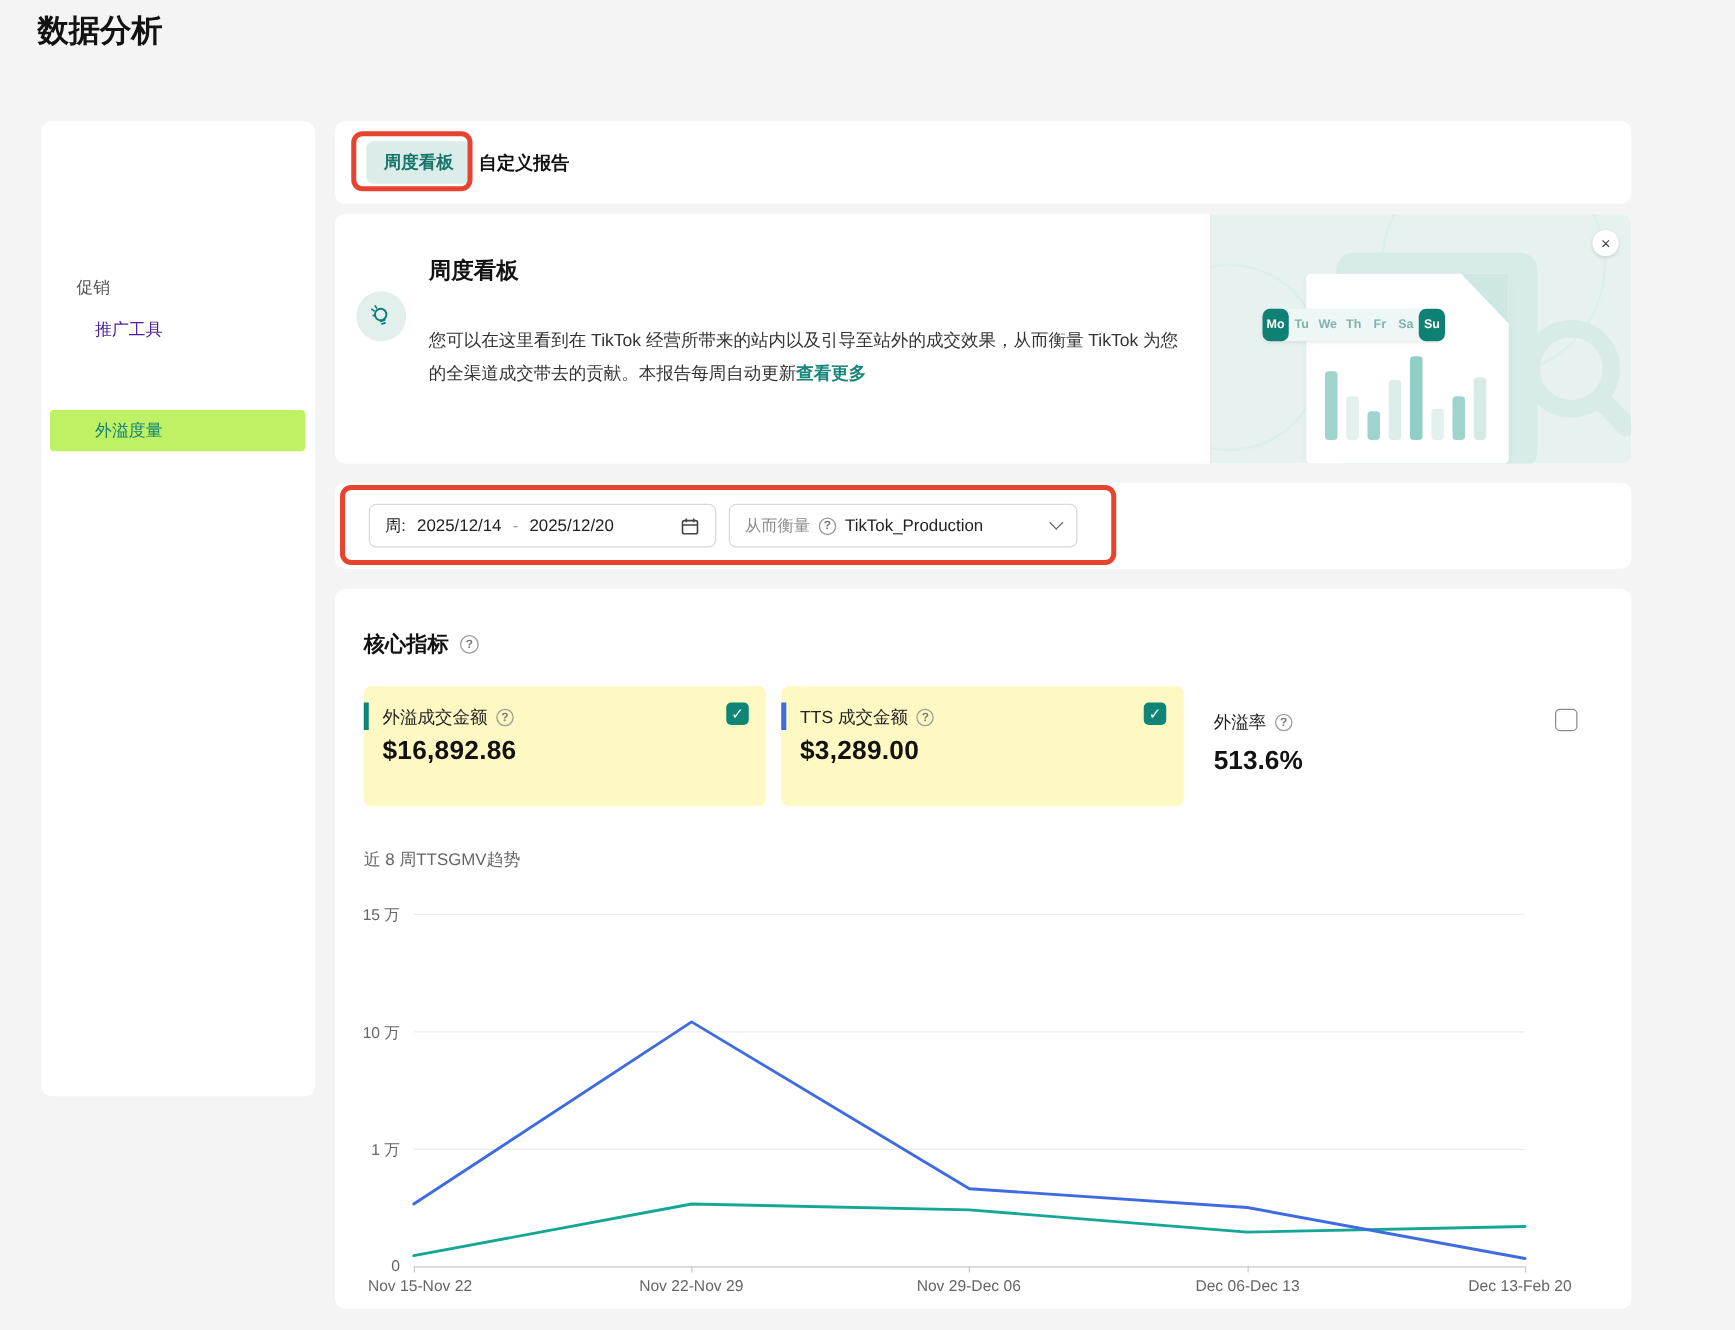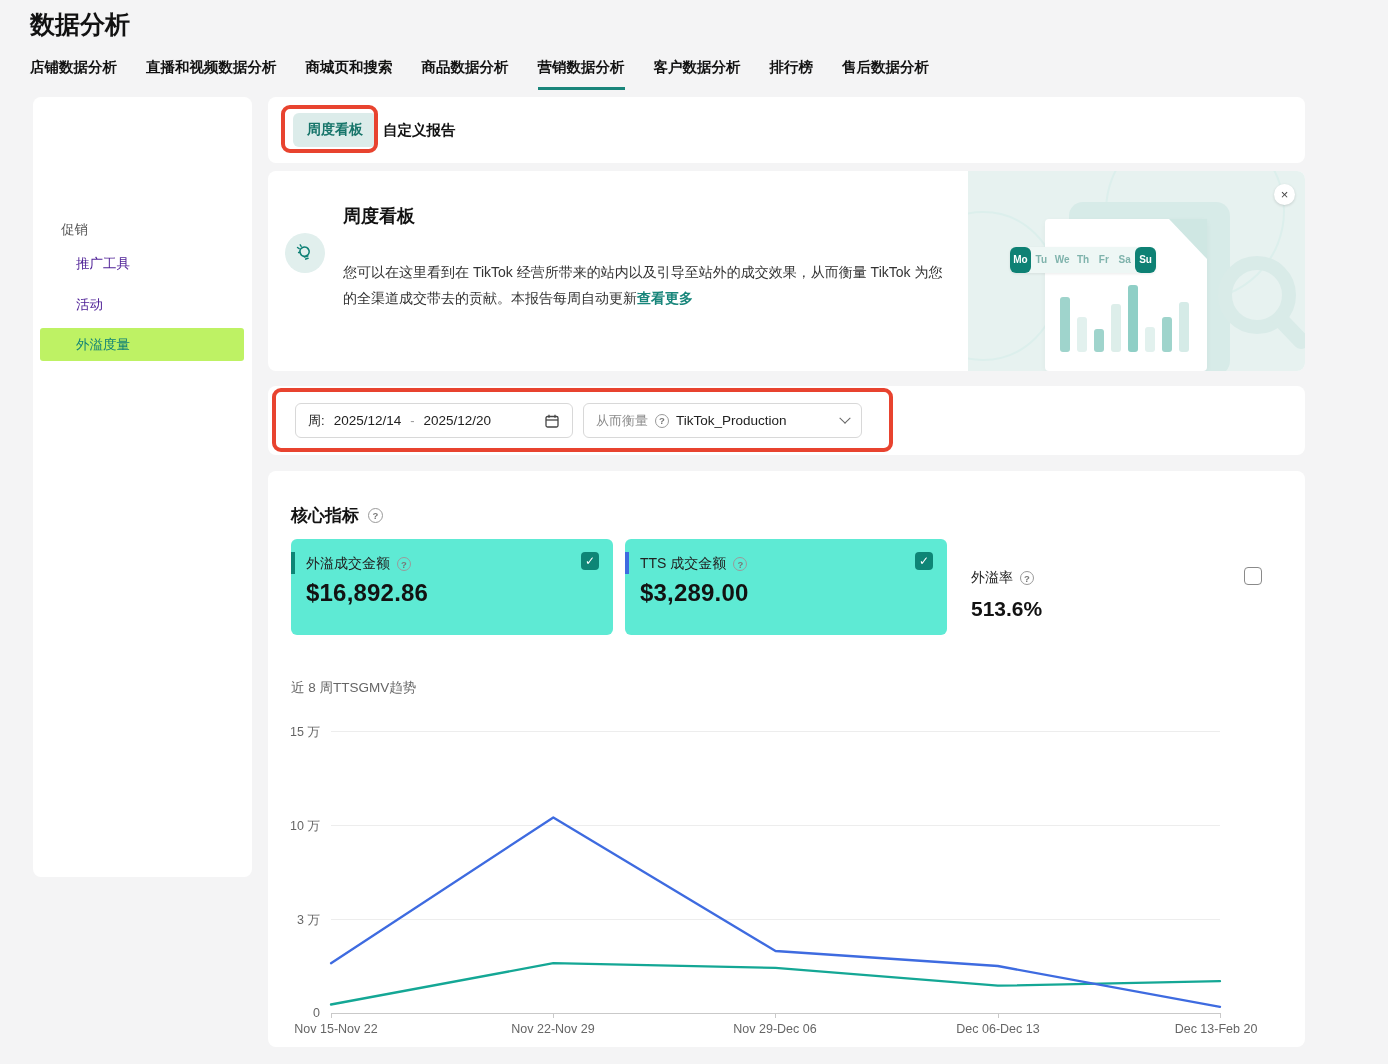--- a/index.html
+++ b/index.html
@@ -57,25 +57,25 @@
   .select-box .lab { font-size:13px; color:#8a8a8a; }
   .select-box .val { font-size:13.5px; color:#222; }
 
   .qmark { display:inline-flex; width:14px; height:14px; border:1px solid #9a9a9a; border-radius:50%; color:#777; font-size:9.5px; font-weight:700; align-items:center; justify-content:center; flex:0 0 auto; }
   .chev { width:8px; height:8px; border-right:1.6px solid #666; border-bottom:1.6px solid #666; transform:rotate(45deg) translate(-2px,-2px); margin-left:auto; }
 
   
   .metrics-card { left:268px; top:471px; width:1037px; height:576px; }
   .metrics-head { position:absolute; left:23px; top:33px; display:flex; align-items:center; gap:9px; }
   .metrics-head .t { font-size:17px; font-weight:700; color:#121212; }
-  .mcard { position:absolute; top:68px; width:322px; height:96px; background:#5eead4; border-radius:6px; }
+  .mcard { position:absolute; top:78px; width:322px; height:96px; background:#fef9c3; border-radius:6px; }
   .mcard .bar { position:absolute; left:0; top:13px; width:4px; height:22px; }
   .mrow { position:absolute; left:15px; top:16px; display:flex; align-items:center; gap:7px; }
   .mlabel { font-size:14px; color:#222; }
-  .mvalue { position:absolute; left:15px; top:40px; font-size:24px; font-weight:700; color:#121212; letter-spacing:0.2px; }
+  .mvalue { position:absolute; left:15px; top:40px; font-size:21px; font-weight:700; color:#121212; letter-spacing:0.2px; }
   .cb { position:absolute; right:14px; top:13px; width:18px; height:18px; border-radius:4px; background:#0e8576; color:#fff; font-size:12px; line-height:18px; text-align:center; cursor:pointer; }
   .cb.off { background:#fff; border:1.5px solid #8a8a8a; }
   .metric-plain { position:absolute; left:703px; top:85px; }
   .metric-plain .mrow2 { display:flex; align-items:center; gap:7px; margin-top:13px; }
   .metric-plain .mvalue2 { margin-top:10px; font-size:21px; font-weight:700; color:#121212; }
 
   
   .chart-title { position:absolute; left:23px; top:208px; font-size:13.5px; color:#666; }
   .gline { position:absolute; left:63px; width:889px; height:1px; background:#ededed; }
   .gline.axis { background:#c9c9c9; }
@@ -83,35 +83,24 @@
   .xtick-mark { position:absolute; width:1px; height:5px; background:#c9c9c9; top:542px; }
   .xlabel { position:absolute; top:551px; transform:translateX(-50%); font-size:12.5px; color:#666; white-space:nowrap; }
   svg.trend { position:absolute; left:63px; top:246px; overflow:visible; }
 </style>
 </head>
 <body>
 
 <div id="page">
 
   <div class="page-title">数据分析</div>
-  <div class="top-tabs">
-    <div class="top-tab">店铺数据分析</div>
-    <div class="top-tab">直播和视频数据分析</div>
-    <div class="top-tab">商城页和搜索</div>
-    <div class="top-tab">商品数据分析</div>
-    <div class="top-tab active">营销数据分析</div>
-    <div class="top-tab">客户数据分析</div>
-    <div class="top-tab">排行榜</div>
-    <div class="top-tab">售后数据分析</div>
-  </div>
 
   <div class="card sidebar">
     <div class="side-group">促销</div>
     <div class="side-item" style="top:150px;">推广工具</div>
-    <div class="side-item" style="top:191px;">活动</div>
     <div class="side-item sel" style="top:231px;">外溢度量</div>
   </div>
 
   <div class="card tabs-card">
     <div class="chip">周度看板</div>
     <div class="tab-plain">自定义报告</div>
   </div>
 
   <div class="card banner">
     <div class="bulb-circle">
@@ -226,21 +215,21 @@
 
     <div class="chart-title">近 8 周TTSGMV趋势</div>
 
     <div class="gline" style="top:260px;"></div>
     <div class="gline" style="top:354px;"></div>
     <div class="gline" style="top:448px;"></div>
     <div class="gline axis" style="top:542px;"></div>
 
     <div class="ytick" style="left:8px; top:253px;">15 万</div>
     <div class="ytick" style="left:8px; top:347px;">10 万</div>
-    <div class="ytick" style="left:8px; top:441px;">3 万</div>
+    <div class="ytick" style="left:8px; top:441px;">1 万</div>
     <div class="ytick" style="left:8px; top:535px;">0</div>
 
     <div class="xtick-mark" style="left:63px;"></div>
     <div class="xtick-mark" style="left:285px;"></div>
     <div class="xtick-mark" style="left:507px;"></div>
     <div class="xtick-mark" style="left:730px;"></div>
     <div class="xtick-mark" style="left:952px;"></div>
 
     <div class="xlabel" style="left:68px;">Nov 15-Nov 22</div>
     <div class="xlabel" style="left:285px;">Nov 22-Nov 29</div>

